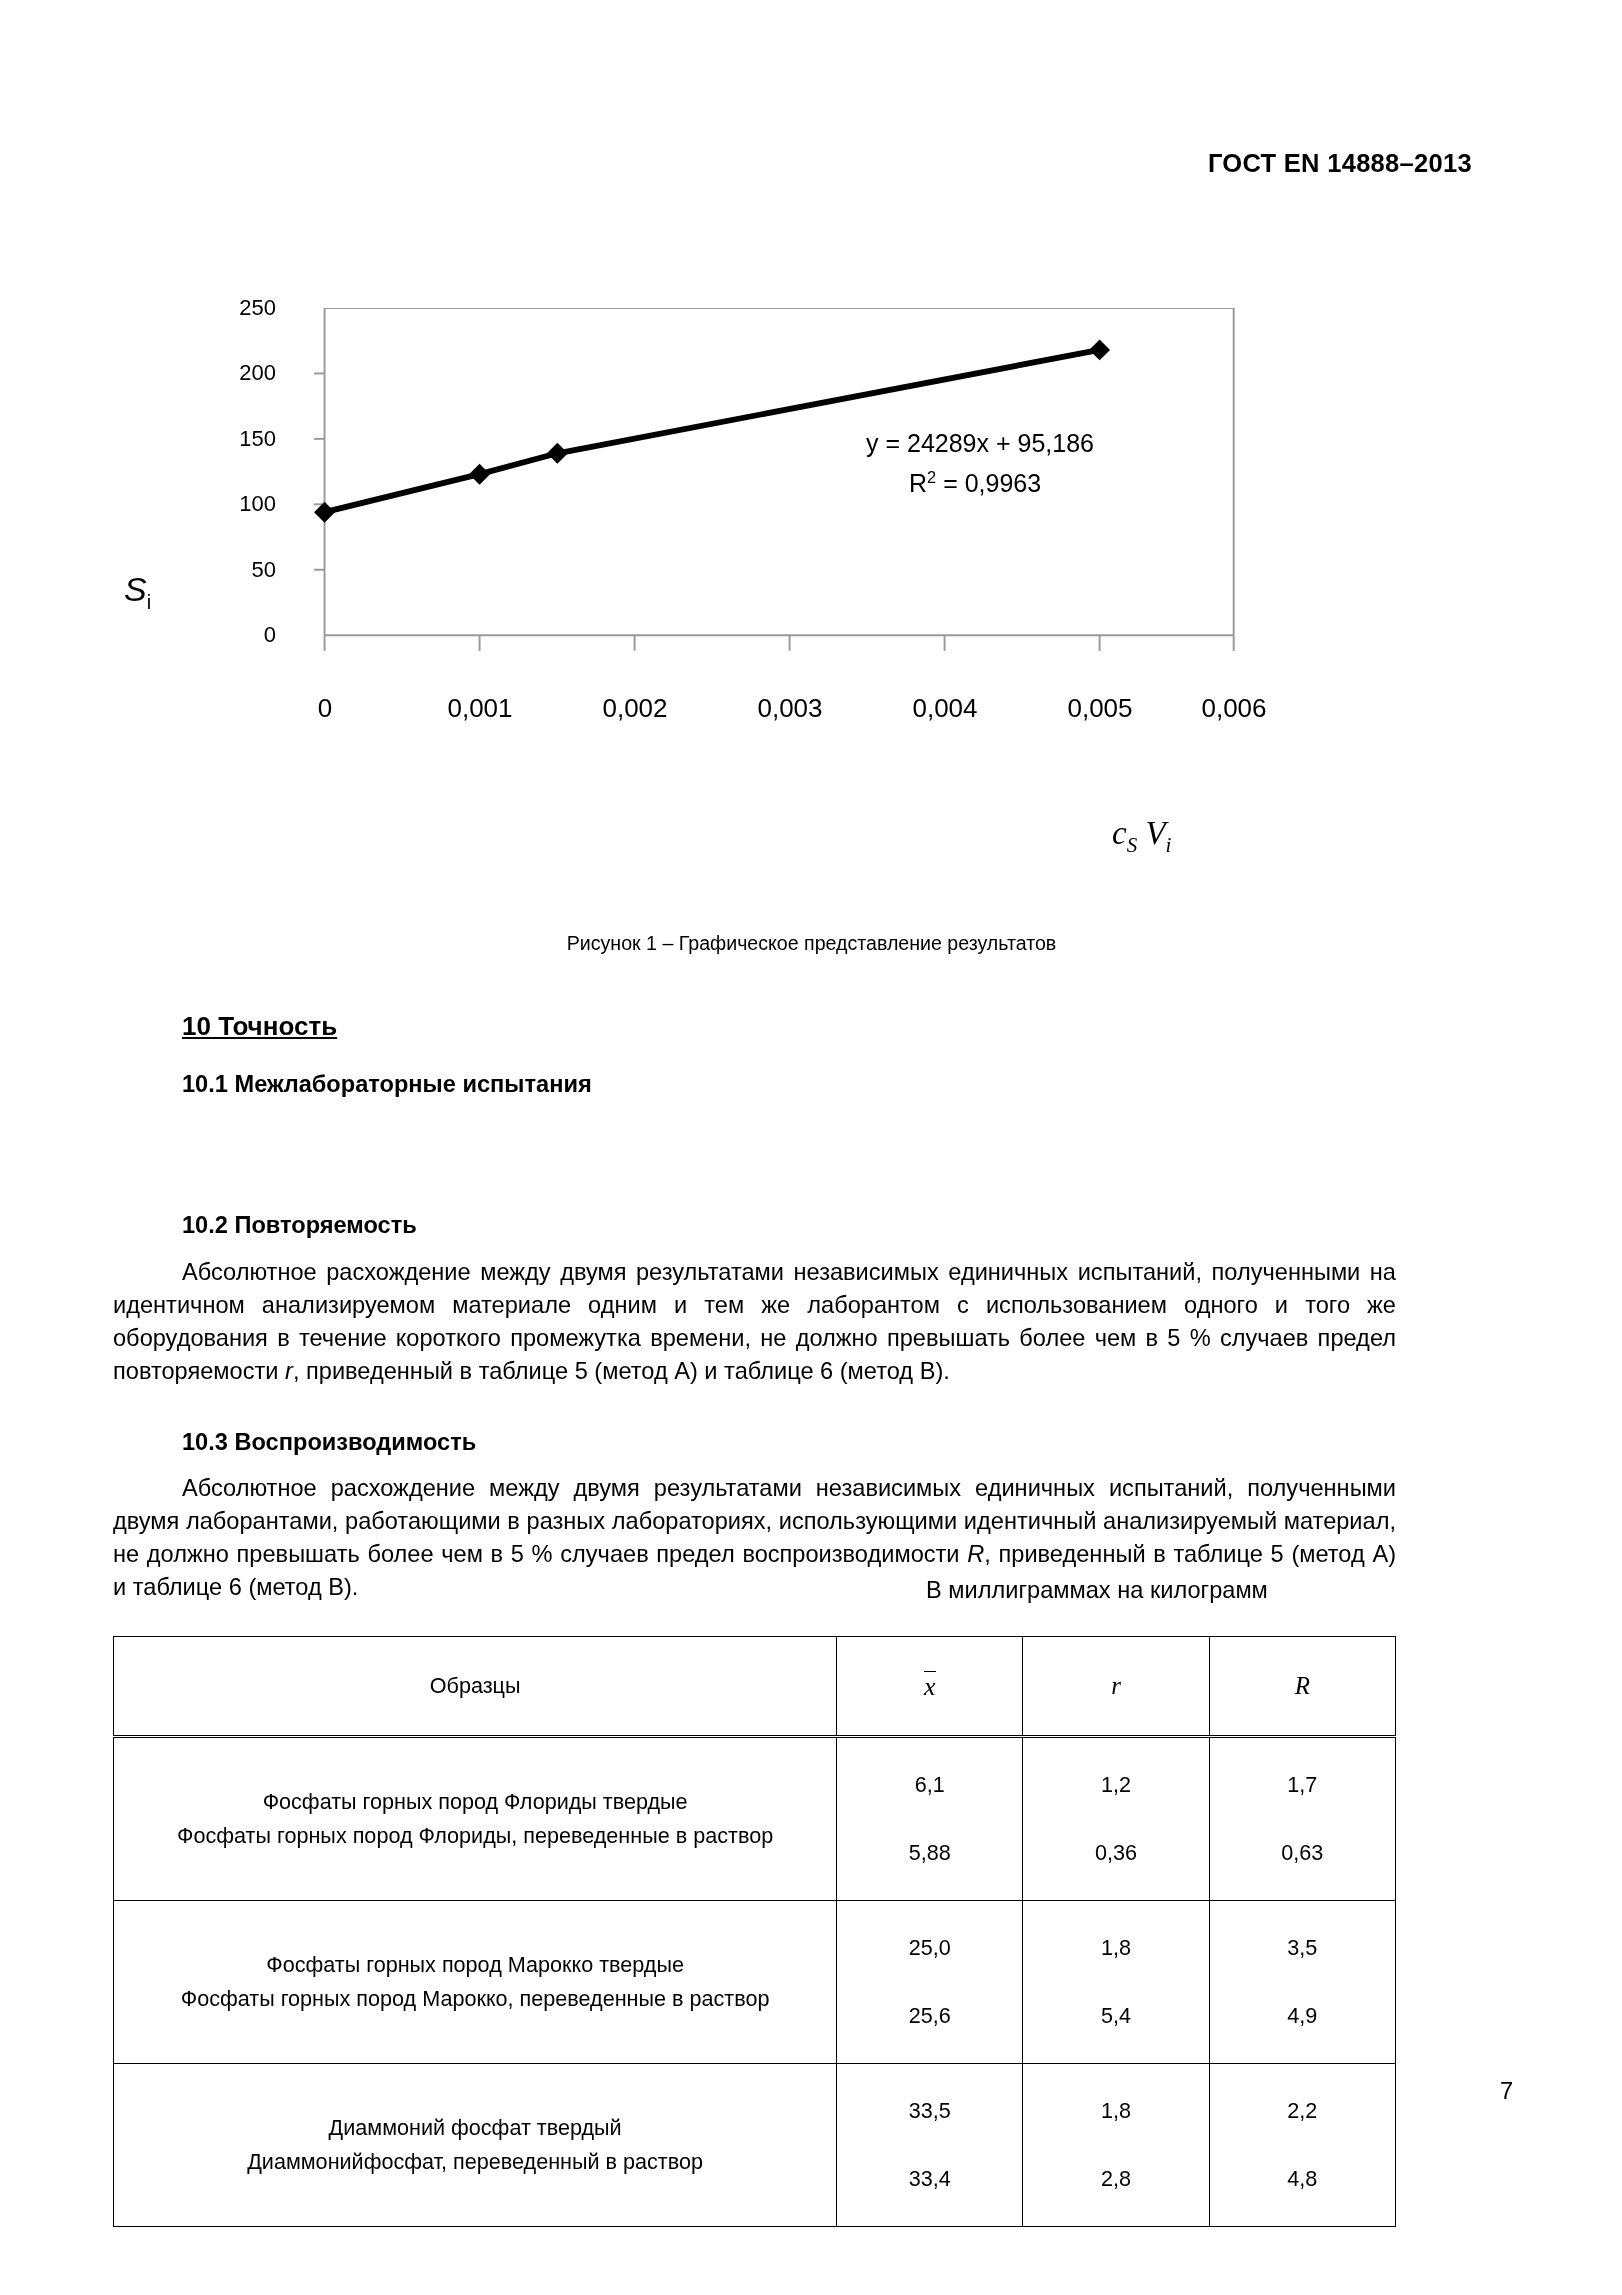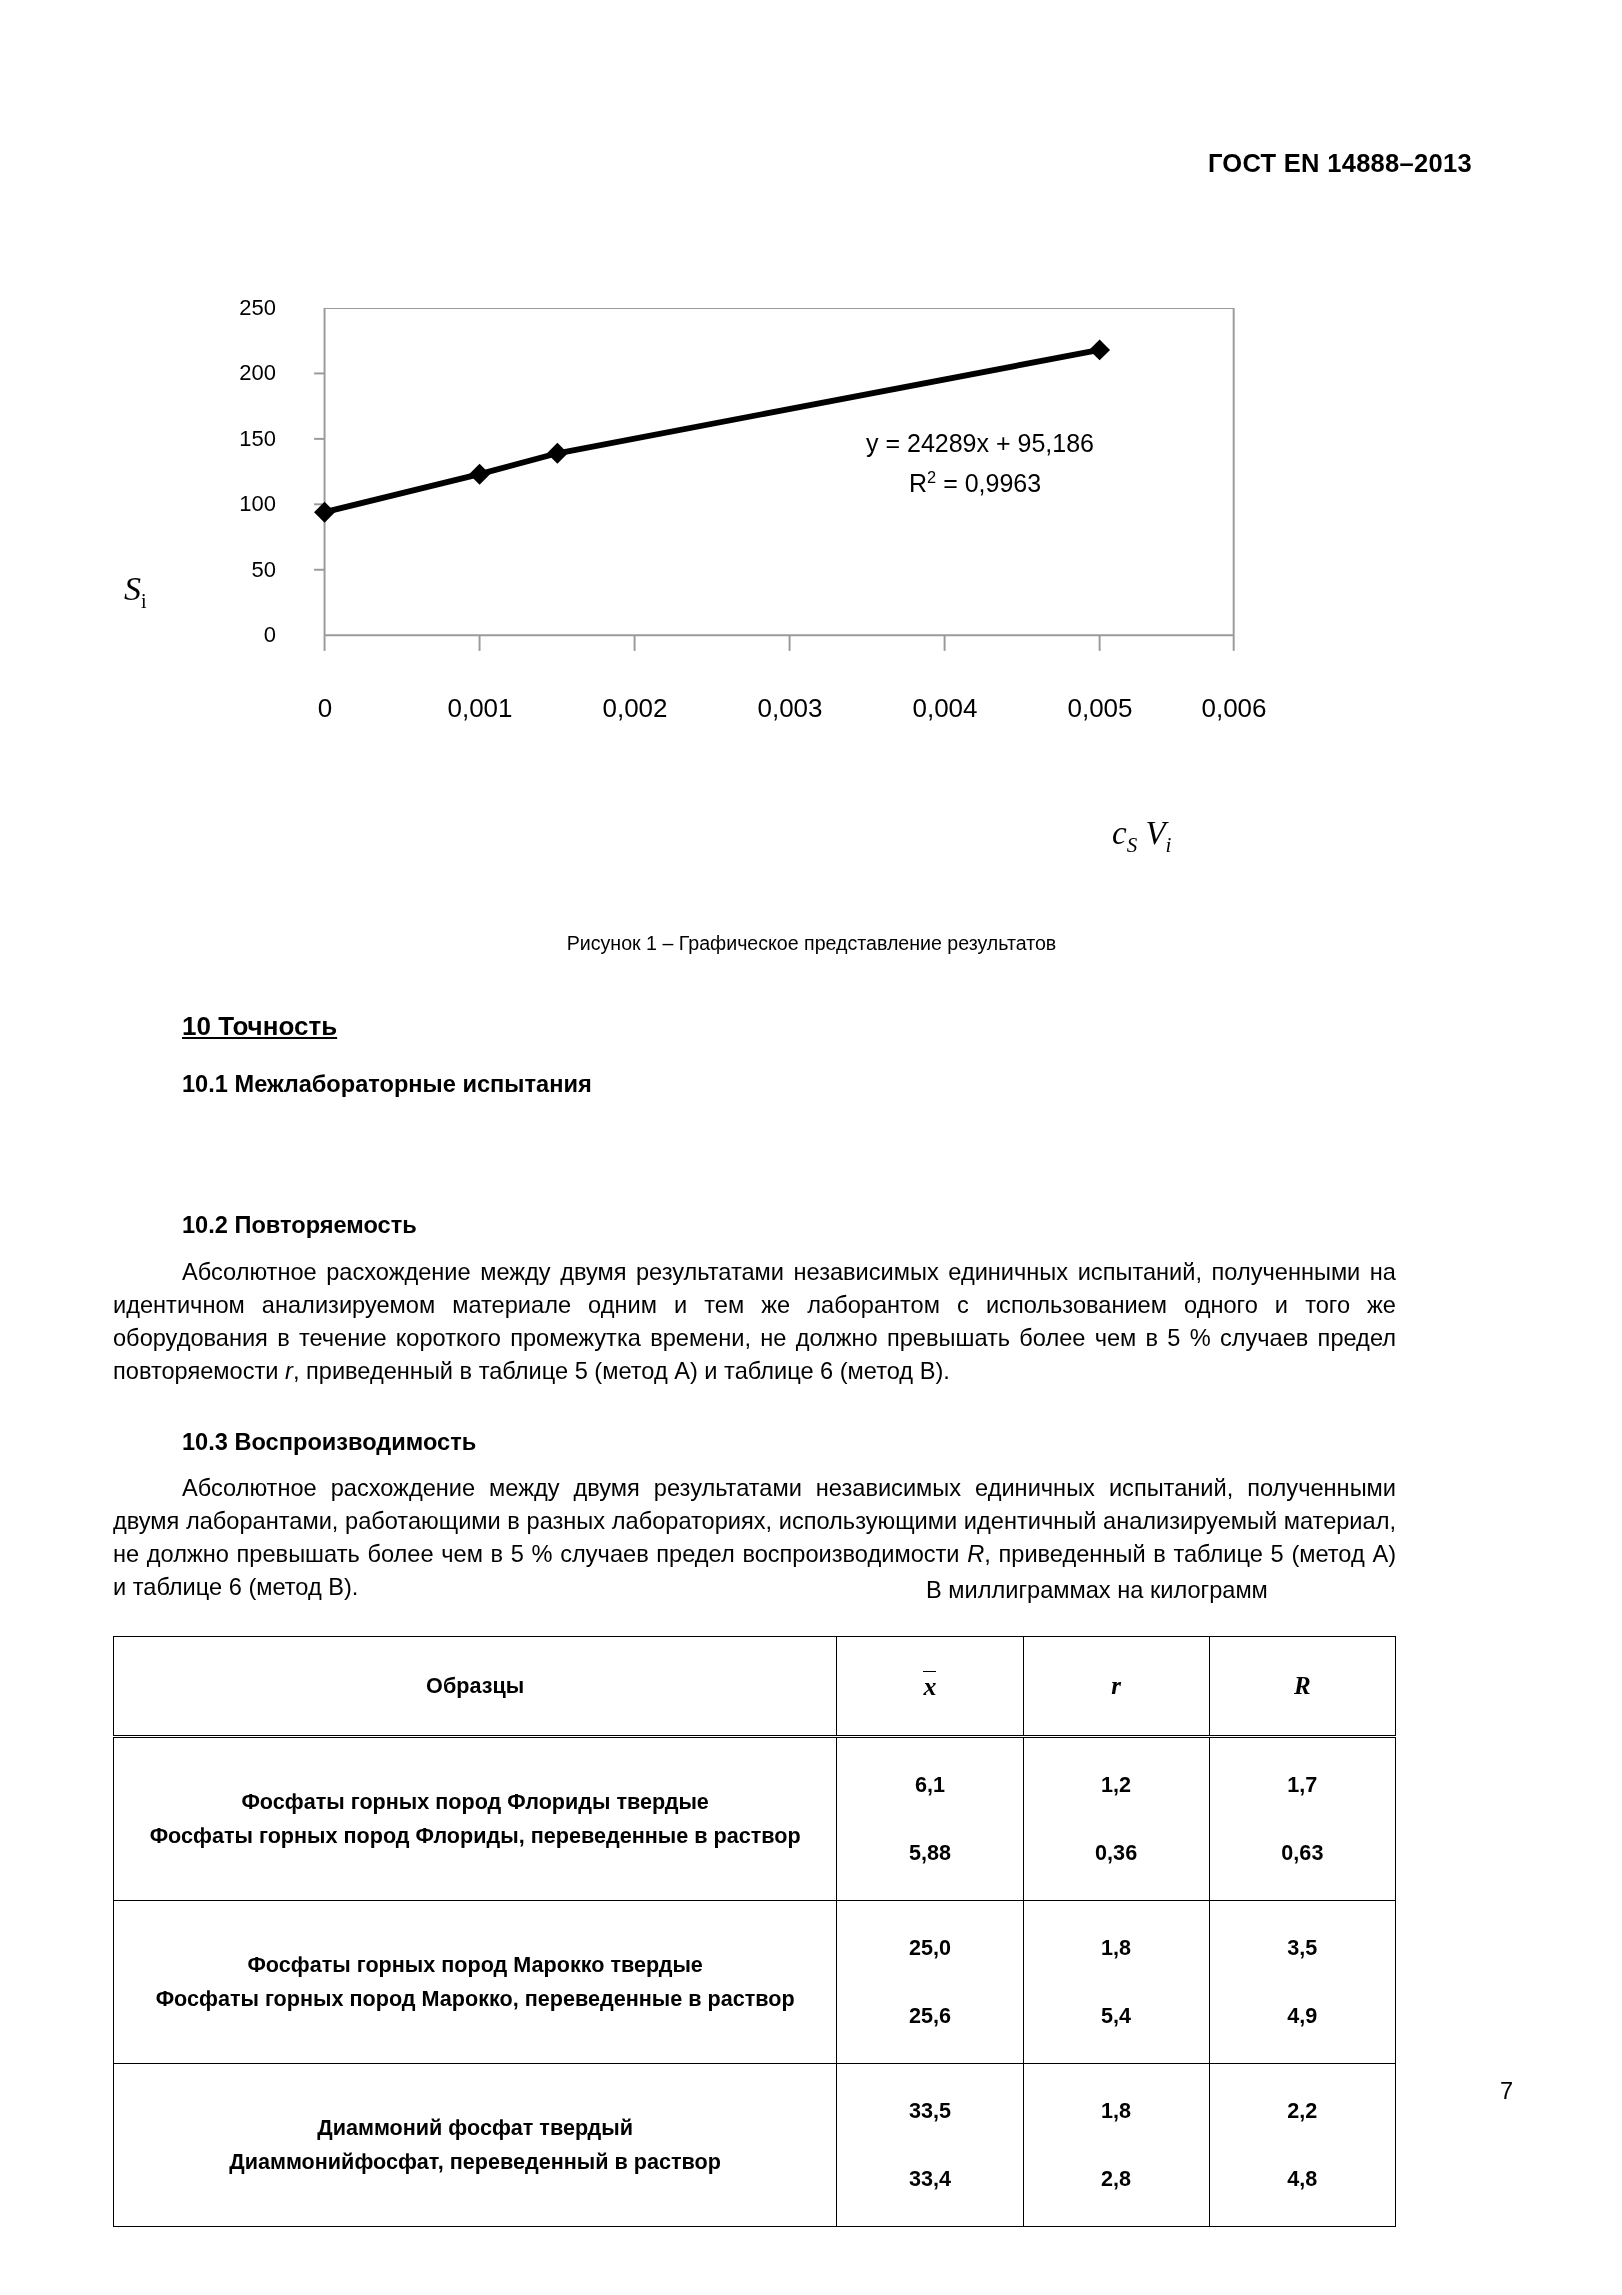--- a/index.html
+++ b/index.html
@@ -22,21 +22,21 @@
     white-space:nowrap;
   }
 
   
   .figure{
     position:absolute;left:111px;top:308px;
     width:1263px;height:458px;
   }
   .chart-ylabel{
     position:absolute;left:13px;top:262px;
-    font-family:Liberation Serif, serif;
+    font-family:Liberation Sans, sans-serif;
     font-style:italic;font-size:34px;
   }
   .chart-ylabel sub{font-size:20px;font-style:normal;}
   .chart-area{
     position:absolute;left:173px;top:0px;
     width:968px;height:373px;
   }
   .plot{
     position:absolute;left:0;top:0;width:100%;height:100%;
   }
@@ -100,21 +100,21 @@
   table.prec{
     position:absolute;left:113px;top:1636px;
     width:1283px;
     border-collapse:collapse;
     font-size:21.6px;
   }
   table.prec td,table.prec th{
     border:1.3px solid #000;
     padding:0;
     vertical-align:middle;
-    font-weight:bold;
+    font-weight:normal;
   }
   table.prec thead th{
     border-bottom:3.9px double #000;
     height:98px;
   }
   .col-samples{width:725px;text-align:center;}
   .col-num{width:186px;text-align:center;}
   .xbar{
     display:inline-block;
     font-family:"Liberation Serif", serif;

